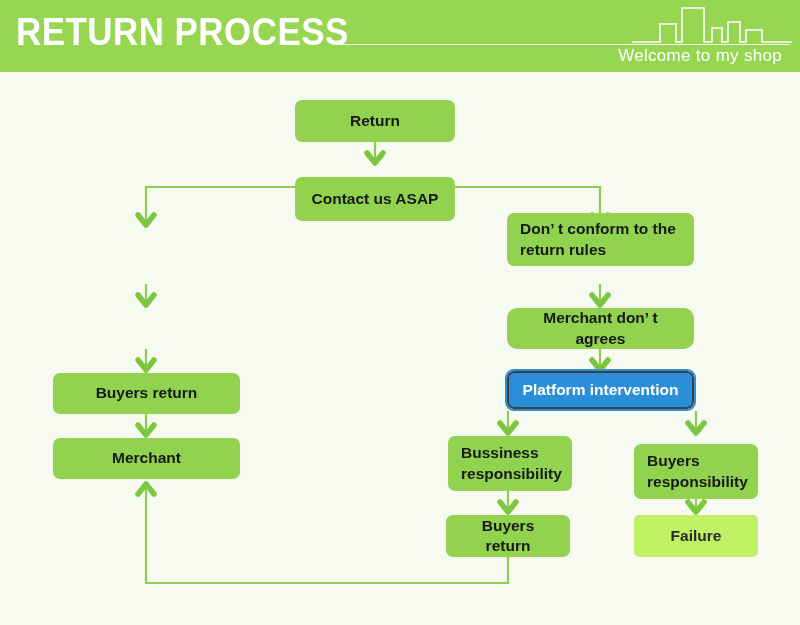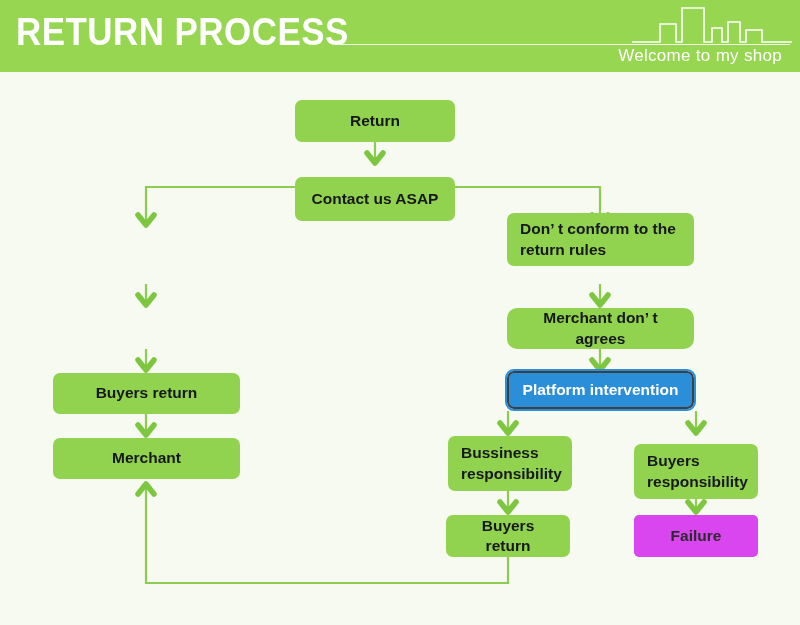--- a/index.html
+++ b/index.html
@@ -76,21 +76,21 @@
   }
   .node.center {
     justify-content: center;
     text-align: center;
   }
   .node.left {
     justify-content: flex-start;
     text-align: left;
   }
   .node.gray {
-    background: #d946ef;
+    background: #bef264;
     color: #2b2b30;
     border-radius: 5px;
   }
   .node.blue {
     background: #2a8fd8;
     color: #ffffff;
     border: 2px solid #404040;
     outline: 2px solid #2a8fd8;
     border-radius: 7px;
   }

